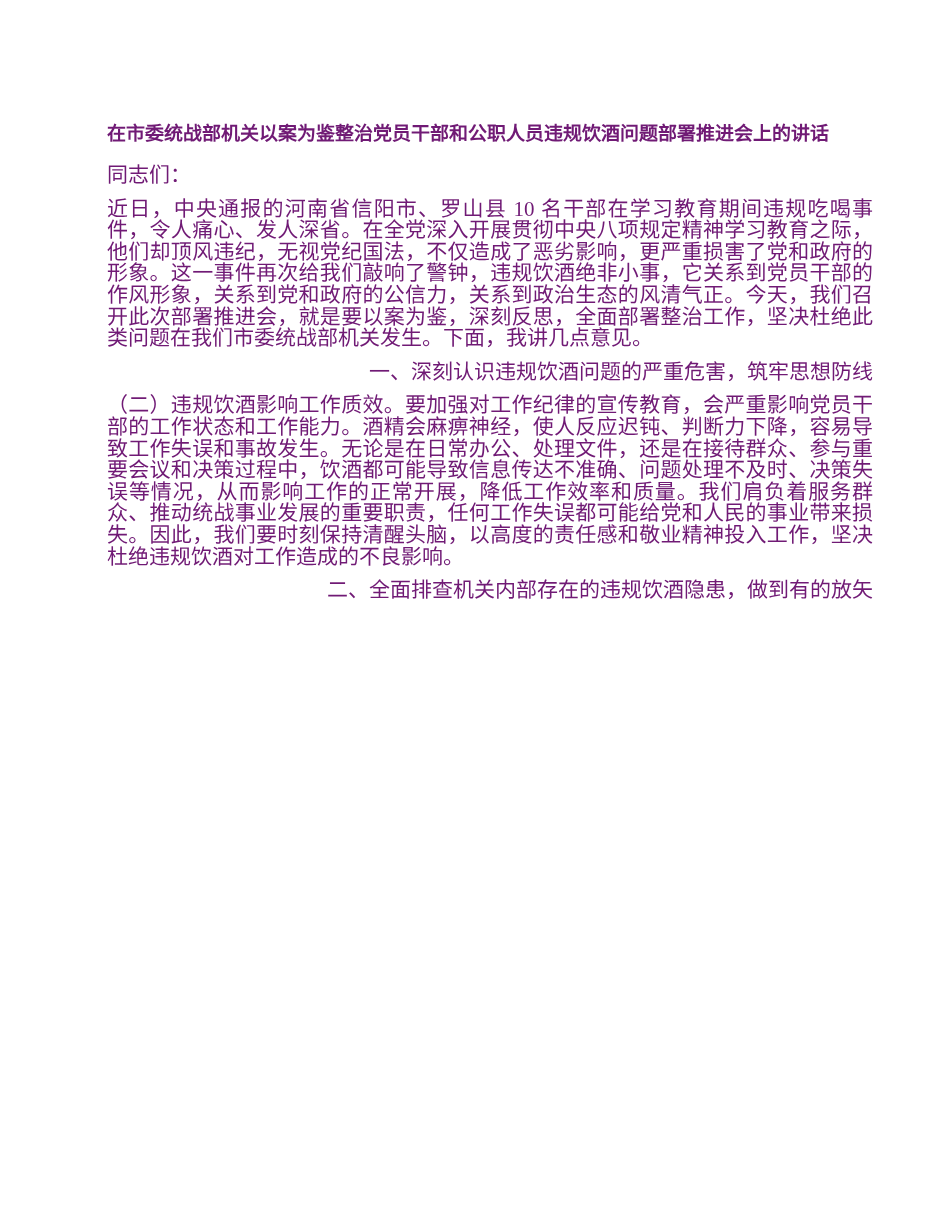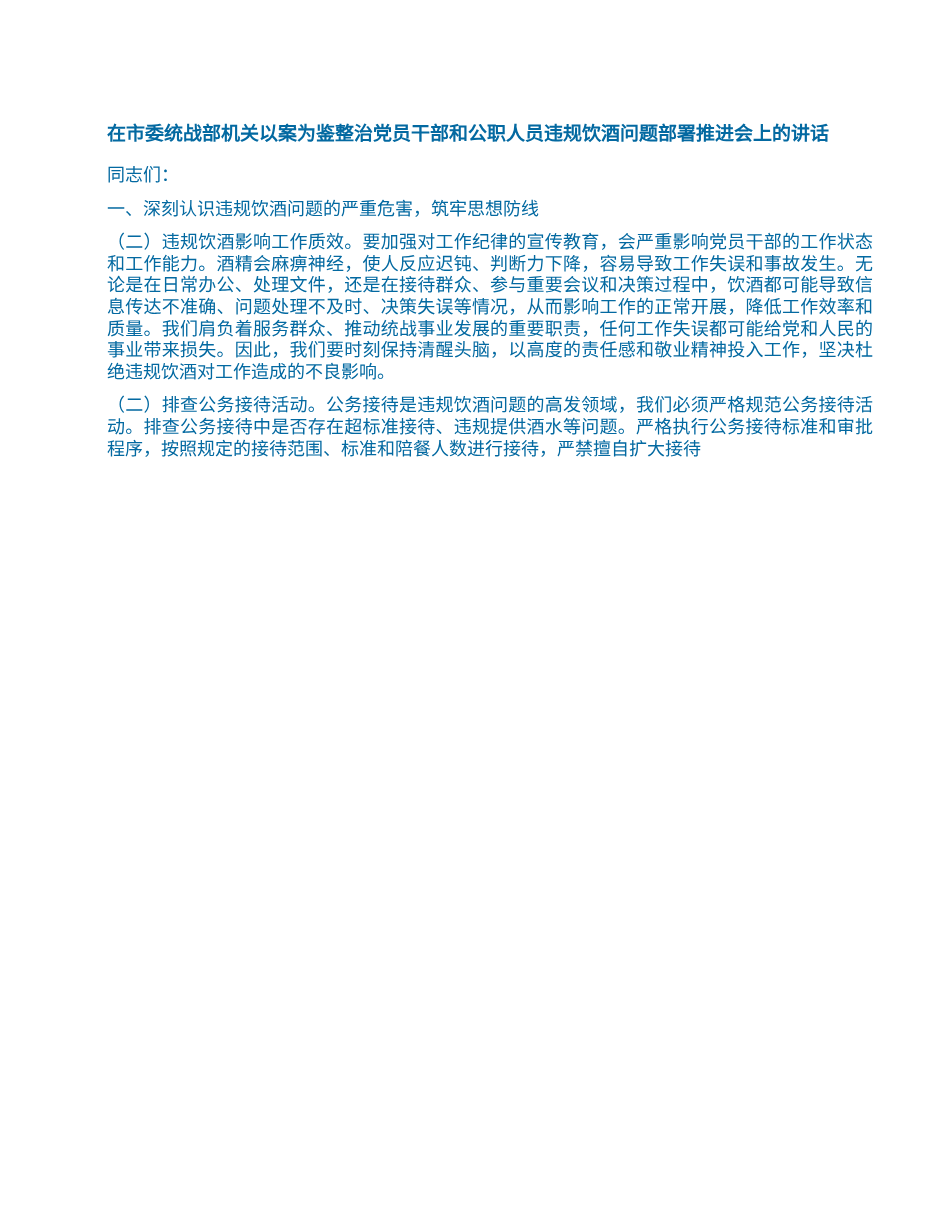--- a/index.html
+++ b/index.html
@@ -7,64 +7,65 @@
     padding: 0;
     background: #ffffff;
   }
   .page {
     position: relative;
     width: 950px;
     height: 1230px;
     background: #ffffff;
     overflow: hidden;
     font-family: "Liberation Serif", "DejaVu Serif", serif;
-    color: #0369a1;
+    color: #701a75;
   }
   .doc {
     position: absolute;
     left: 107px;
     top: 122px;
     width: 766px;
   }
   .doc-title {
     margin: 0 0 20px 0;
     font-size: 19px;
     font-weight: bold;
     line-height: 23px;
     text-align: left;
   }
   .block {
     margin: 0 0 12px 0;
-    font-size: 18px;
+    font-size: 21px;
     font-weight: normal;
     line-height: 21.6px;
     text-align: justify;
     letter-spacing: 0;
     word-break: break-all;
   }
   .block.heading {
-    text-align: left;
+    text-align: right;
   }
   .block:last-child {
     margin-bottom: 0;
   }
 </style>
 </head>
 <body>
 
 <div class="page">
   <div class="doc">
     <h1 class="doc-title">在市委统战部机关以案为鉴整治党员干部和公职人员违规饮酒问题部署推进会上的讲话</h1>
 
     <p class="block">同志们：</p>
 
+    <p class="block">近日，中央通报的河南省信阳市、罗山县 10 名干部在学习教育期间违规吃喝事件，令人痛心、发人深省。在全党深入开展贯彻中央八项规定精神学习教育之际，他们却顶风违纪，无视党纪国法，不仅造成了恶劣影响，更严重损害了党和政府的形象。这一事件再次给我们敲响了警钟，违规饮酒绝非小事，它关系到党员干部的作风形象，关系到党和政府的公信力，关系到政治生态的风清气正。今天，我们召开此次部署推进会，就是要以案为鉴，深刻反思，全面部署整治工作，坚决杜绝此类问题在我们市委统战部机关发生。下面，我讲几点意见。</p>
 
     <p class="block heading">一、深刻认识违规饮酒问题的严重危害，筑牢思想防线</p>
 
 
     <p class="block">（二）违规饮酒影响工作质效。要加强对工作纪律的宣传教育，会严重影响党员干部的工作状态和工作能力。酒精会麻痹神经，使人反应迟钝、判断力下降，容易导致工作失误和事故发生。无论是在日常办公、处理文件，还是在接待群众、参与重要会议和决策过程中，饮酒都可能导致信息传达不准确、问题处理不及时、决策失误等情况，从而影响工作的正常开展，降低工作效率和质量。我们肩负着服务群众、推动统战事业发展的重要职责，任何工作失误都可能给党和人民的事业带来损失。因此，我们要时刻保持清醒头脑，以高度的责任感和敬业精神投入工作，坚决杜绝违规饮酒对工作造成的不良影响。</p>
 
 
+    <p class="block heading">二、全面排查机关内部存在的违规饮酒隐患，做到有的放矢</p>
 
 
-    <p class="block">（二）排查公务接待活动。公务接待是违规饮酒问题的高发领域，我们必须严格规范公务接待活动。排查公务接待中是否存在超标准接待、违规提供酒水等问题。严格执行公务接待标准和审批程序，按照规定的接待范围、标准和陪餐人数进行接待，严禁擅自扩大接待</p>
   </div>
 </div>
 
 </body></html>

